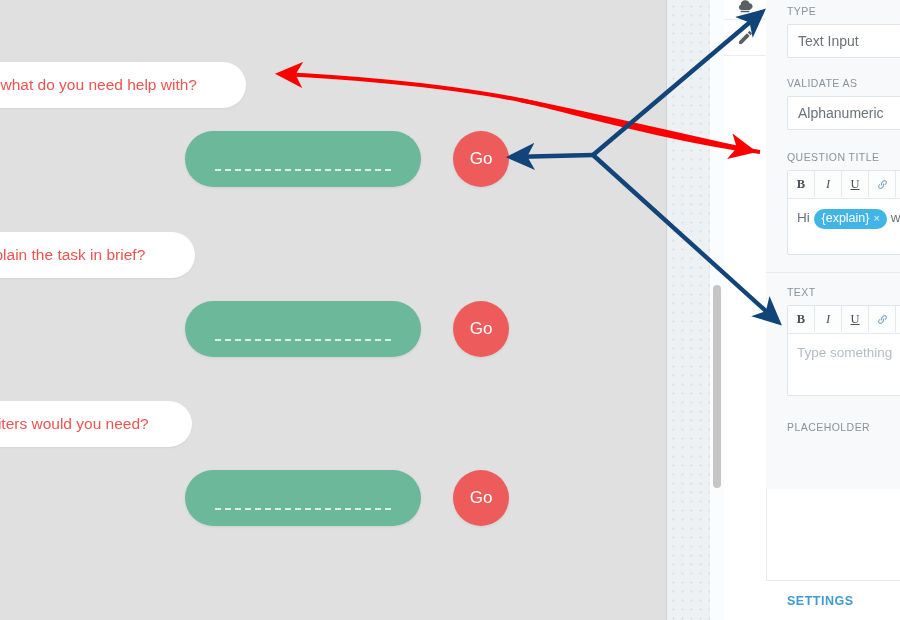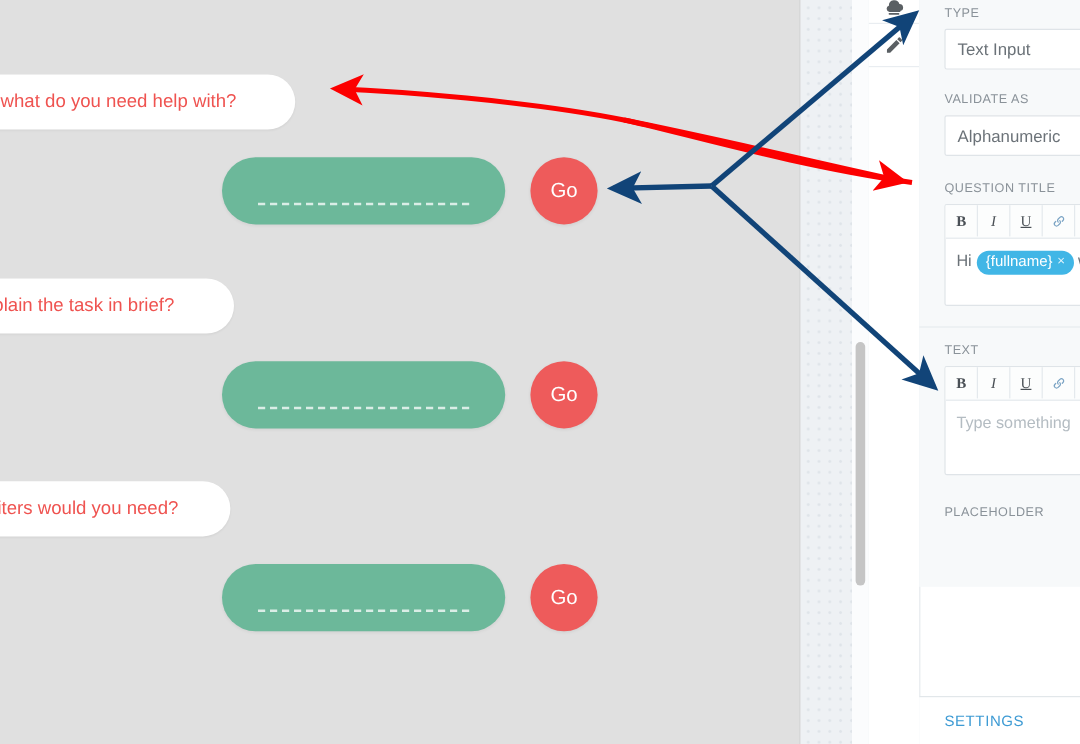--- a/index.html
+++ b/index.html
@@ -42,21 +42,21 @@
     font-size: 15.5px;
     white-space: nowrap;
     box-shadow: 0 1px 2px rgba(0,0,0,0.06);
   }
 
   .answer-row {
     position: absolute;
     left: 185px;
     display: flex;
     align-items: flex-end;
-    gap: 21px;
+    gap: 32px;
   }
   .answer-field {
     position: relative;
     width: 236px;
     height: 56px;
     background: #6cb89a;
     border-radius: 28px;
     box-shadow: 0 1px 3px rgba(0,0,0,0.07);
   }
   .answer-field .dash {
@@ -241,20 +241,21 @@
     position: absolute;
     left: 766px;
     top: 580px;
     width: 134px;
     height: 40px;
     border-top: 1px solid #e2e7ea;
     background: #ffffff;
     display: flex;
     align-items: center;
     cursor: pointer;
+    font-weight: bold;
   }
   .settings-bar span {
     margin-left: 21px;
     color: #3e9bd4;
     font-size: 12.5px;
     letter-spacing: 0.5px;
     text-transform: uppercase;
   }
 
   
@@ -350,21 +351,21 @@
           <div class="tb-btn link">
             <svg width="11" height="11" viewBox="0 0 24 24">
               <path d="M10.6 13.4a4 4 0 0 1 0-5.7l3-3a4 4 0 0 1 5.7 5.7l-1.4 1.4" stroke="#7aa3c4" stroke-width="2.2" fill="none" stroke-linecap="round"></path>
               <path d="M13.4 10.6a4 4 0 0 1 0 5.7l-3 3a4 4 0 0 1-5.7-5.7l1.4-1.4" stroke="#7aa3c4" stroke-width="2.2" fill="none" stroke-linecap="round"></path>
             </svg>
           </div>
         </div>
         <div class="editor-body">
           <span>Hi</span>
           <span class="tag-pill">
-            <span>{fullname}</span>
+            <span>{explain}</span>
             <span class="tag-x">×</span>
           </span>
           <span>with?</span>
         </div>
       </div>
 
       <div class="divider"></div>
       <div style="height:12px"></div>
 
       <div class="field-label">Text</div>

